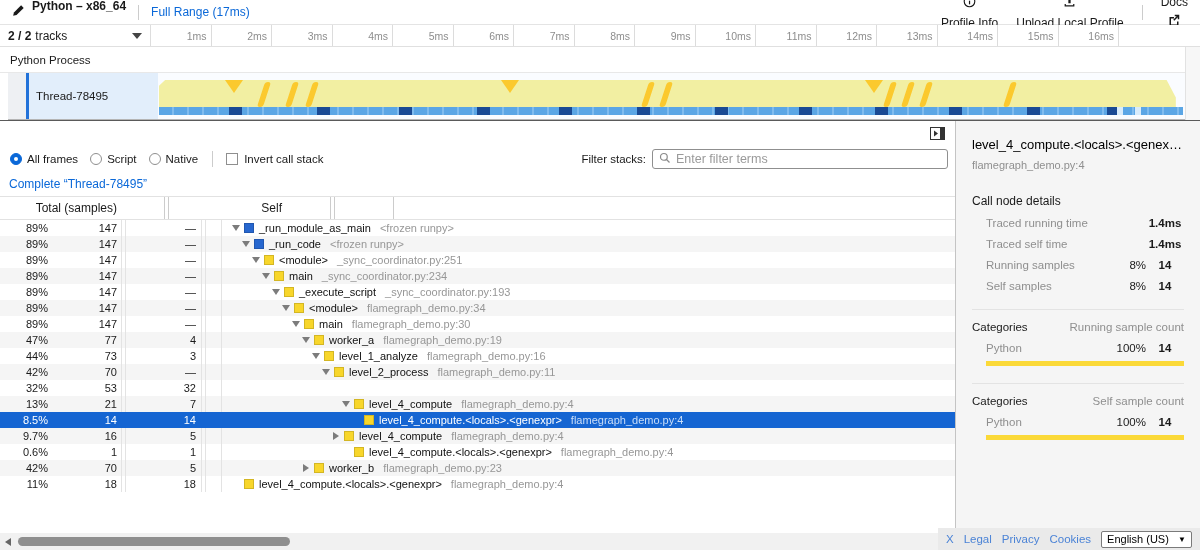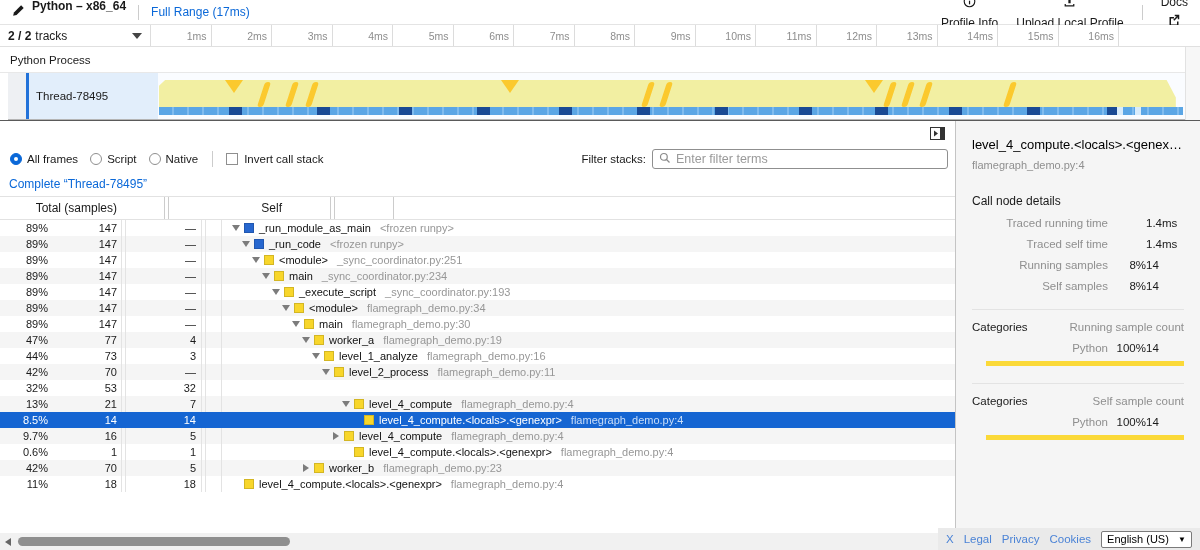--- a/index.html
+++ b/index.html
@@ -122,23 +122,23 @@
   .row.selected .bd, .row.selected .c-icon { border-color:transparent; }
 
   
   .sidebar { position:absolute; left:955px; top:121px; width:245px; height:429px;
              background:#f5f5f5; border-left:1px solid #c4c4c4; padding:16px 16px 0 16px;
              overflow:hidden; }
   .sb-title { font-size:13px; color:#000; white-space:nowrap; overflow:hidden; }
   .sb-sub { font-size:11px; color:#8f8f8f; margin-top:7px; }
   .sb-h { font-size:12px; color:#1a1a1a; margin-top:23px; }
   .sb-row { display:flex; margin-top:9px; padding-left:14px; font-size:11.5px; align-items:baseline; }
-  .sb-row .lbl { flex:1; color:#8f8f8f;text-align:right; }
+  .sb-row .lbl { flex:1; color:#8f8f8f; }
   .sb-row .p { width:38px; text-align:right; color:#1a1a1a; }
-  .sb-row .v { width:38px; text-align:left; color:#1a1a1a; }
+  .sb-row .v { width:38px; text-align:center; color:#1a1a1a;font-weight:bold; }
   .sb-cat { margin-top:17px; border-top:1px solid #e3e3e3; padding-top:11px; }
   .sb-cat-head { display:flex; font-size:11.5px; }
   .sb-cat-head .l { color:#1a1a1a; }
   .sb-cat-head .r { margin-left:auto; color:#8f8f8f;text-align:right; }
   .sb-bar { margin-left:14px; margin-top:7px; height:5px; }
 
   
   .hscroll { position:absolute; left:0; bottom:0; width:940px; height:17px; background:#f1f1f1; }
   .hs-arrow { position:absolute; left:5px; top:4.5px; width:0; height:0;
               border-top:4.5px solid transparent; border-bottom:4.5px solid transparent;

